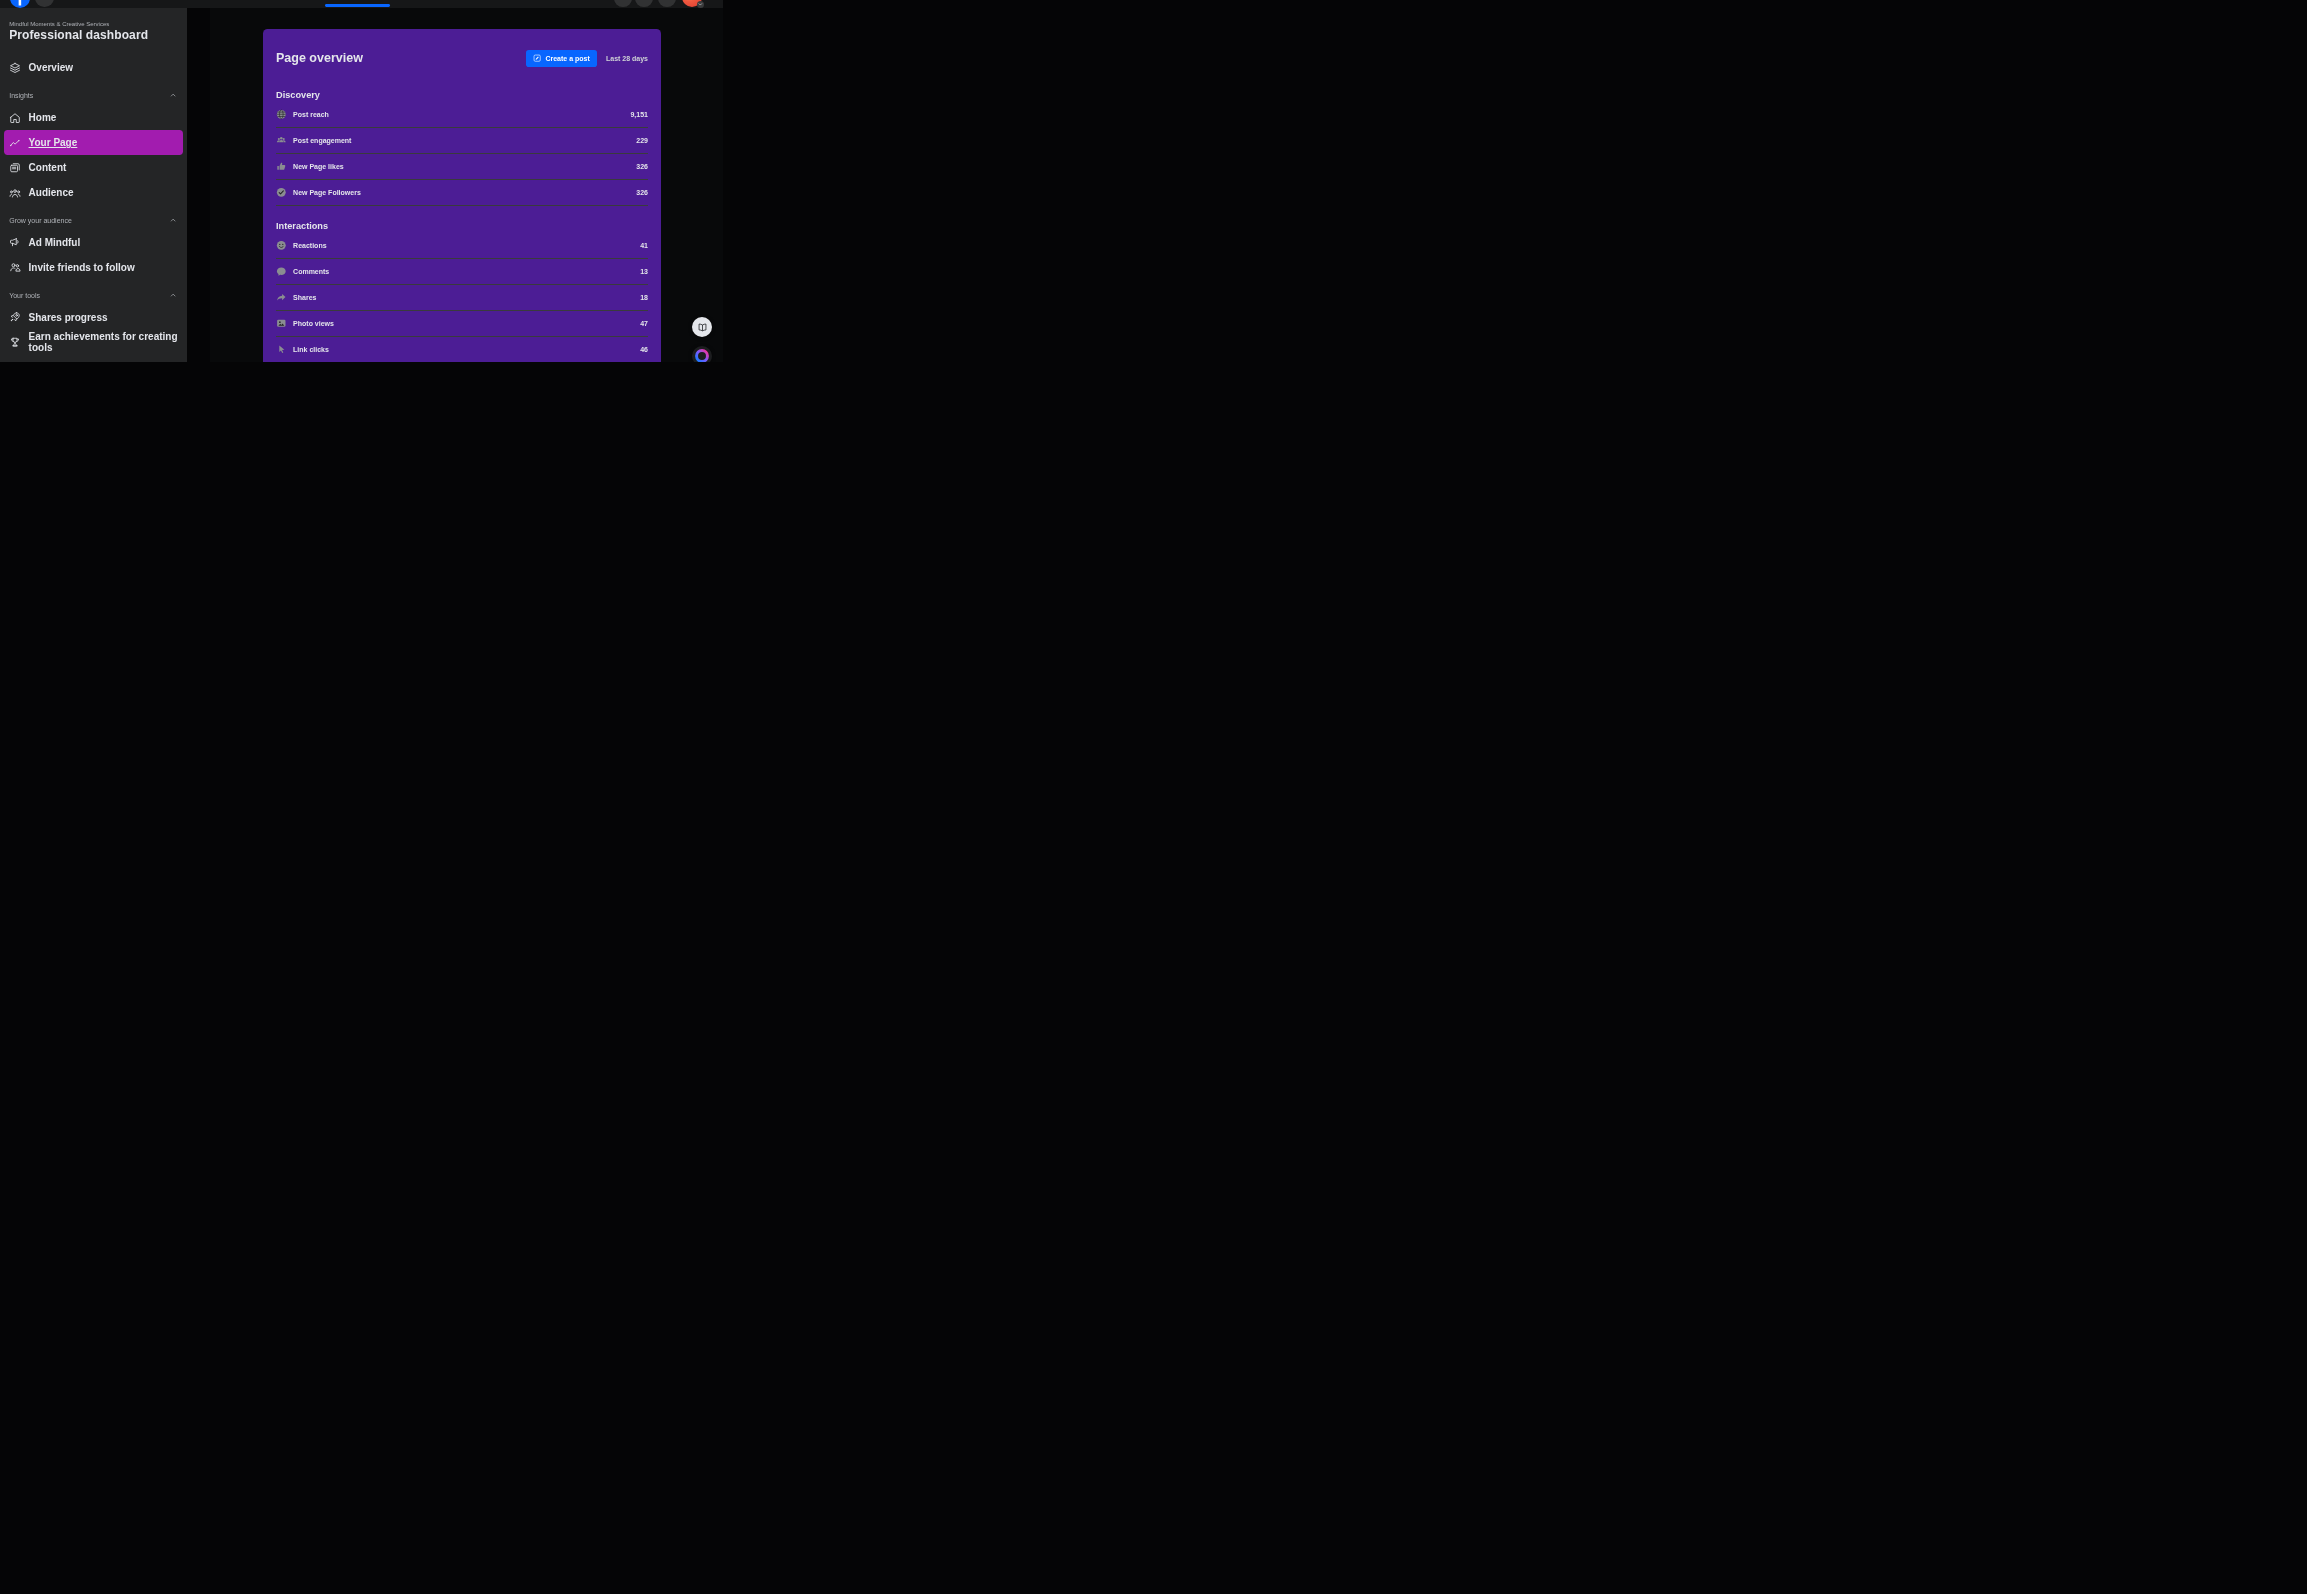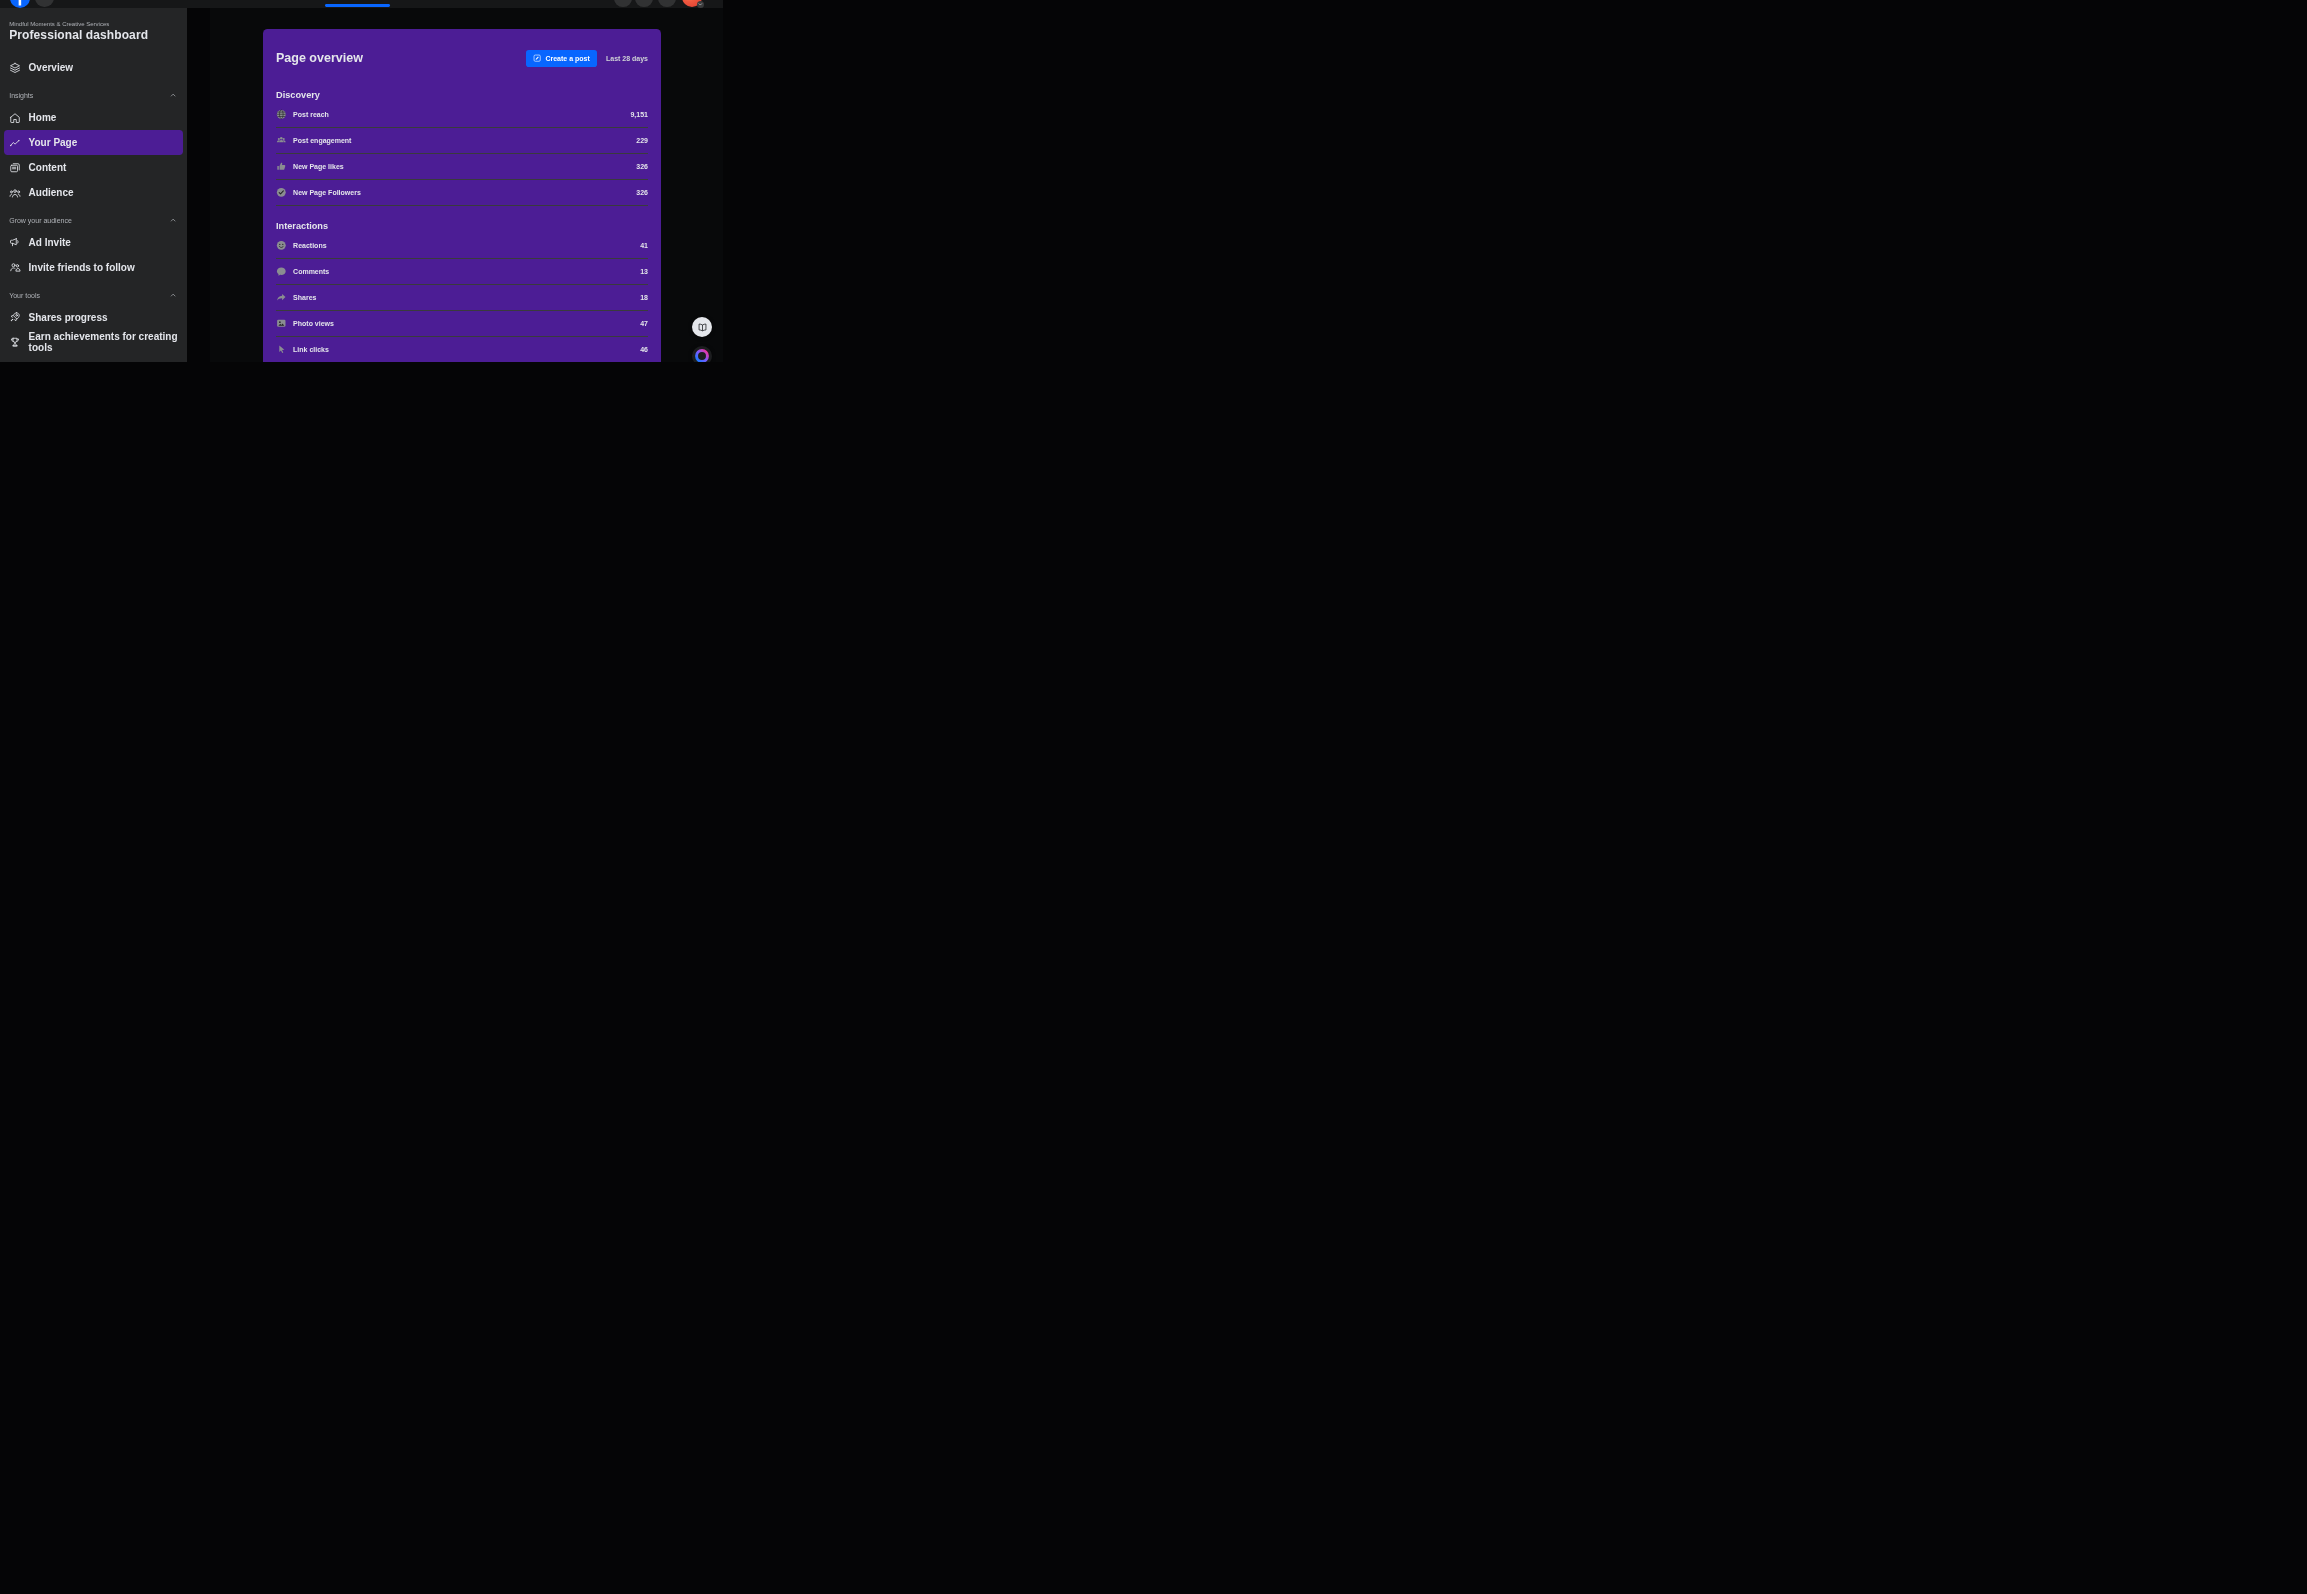--- a/index.html
+++ b/index.html
@@ -26,21 +26,21 @@
     border-radius:50%; background:#3a3b3c; display:flex; align-items:center; justify-content:center; }
 
   
   .sidebar { position:absolute; top:7.8px; left:0; width:187px; bottom:0;
     background:#242526; z-index:20; }
   .sb-eyebrow { font-size:6px; color:#b0b3b8; margin:13px 9.2px 1.4px; }
   .sb-title { font-size:12px; font-weight:700; color:#e4e6eb; margin:0 9.2px 13px; letter-spacing:0.1px; }
   .nav-item { display:flex; align-items:center; gap:7.4px; height:25px;
     margin:0 3.7px; padding:0 5.5px; border-radius:3.7px; font-size:10px; font-weight:600;
     color:#e4e6eb; cursor:pointer; }
-  .nav-item.selected { background:#4c1d95; }
+  .nav-item.selected { background:#a21caf;text-decoration:underline; }
   .nav-icon { width:12px; height:12px; flex:none; }
   .nav-icon svg { width:12px; height:12px; stroke:#e4e6eb; fill:none;
     stroke-width:1.7; stroke-linecap:round; stroke-linejoin:round; }
   .section-head { display:flex; align-items:center; justify-content:space-between;
     height:19.4px; margin-top:5.5px; padding:0 10px 0 9.2px; color:#b0b3b8; font-size:7px;
     cursor:pointer; }
   .chev { width:8.3px; height:8.3px; }
   .chev svg { width:8.3px; height:8.3px; stroke:#b0b3b8; fill:none; stroke-width:2;
     stroke-linecap:round; stroke-linejoin:round; }
 
@@ -172,21 +172,21 @@
   </div>
 
   <div class="nav-item">
     <span class="nav-icon">
       <svg viewBox="0 0 24 24">
         <path d="M14.5 5.5L7 8.5H4.5A1.5 1.5 0 0 0 3 10v3a1.5 1.5 0 0 0 1.5 1.5H7l7.5 3v-12z"></path>
         <path d="M7 14.8v4.7"></path>
         <path d="M17.5 9.3a3.8 3.8 0 0 1 0 4.9"></path>
       </svg>
     </span>
-    <span>Ad Invite</span>
+    <span>Ad Mindful</span>
   </div>
 
   <div class="nav-item">
     <span class="nav-icon">
       <svg viewBox="0 0 24 24">
         <circle cx="9" cy="8.5" r="3"></circle>
         <path d="M3.5 19.5c.4-3.4 2.6-5.5 5.5-5.5 1.2 0 2.3.35 3.2 1"></path>
         <circle cx="16.8" cy="9.6" r="2.4"></circle>
         <path d="M13.8 19.5c.3-2.8 1.9-4.5 4.2-4.5 2.2 0 3.8 1.7 4.1 4.5z"></path>
       </svg>

